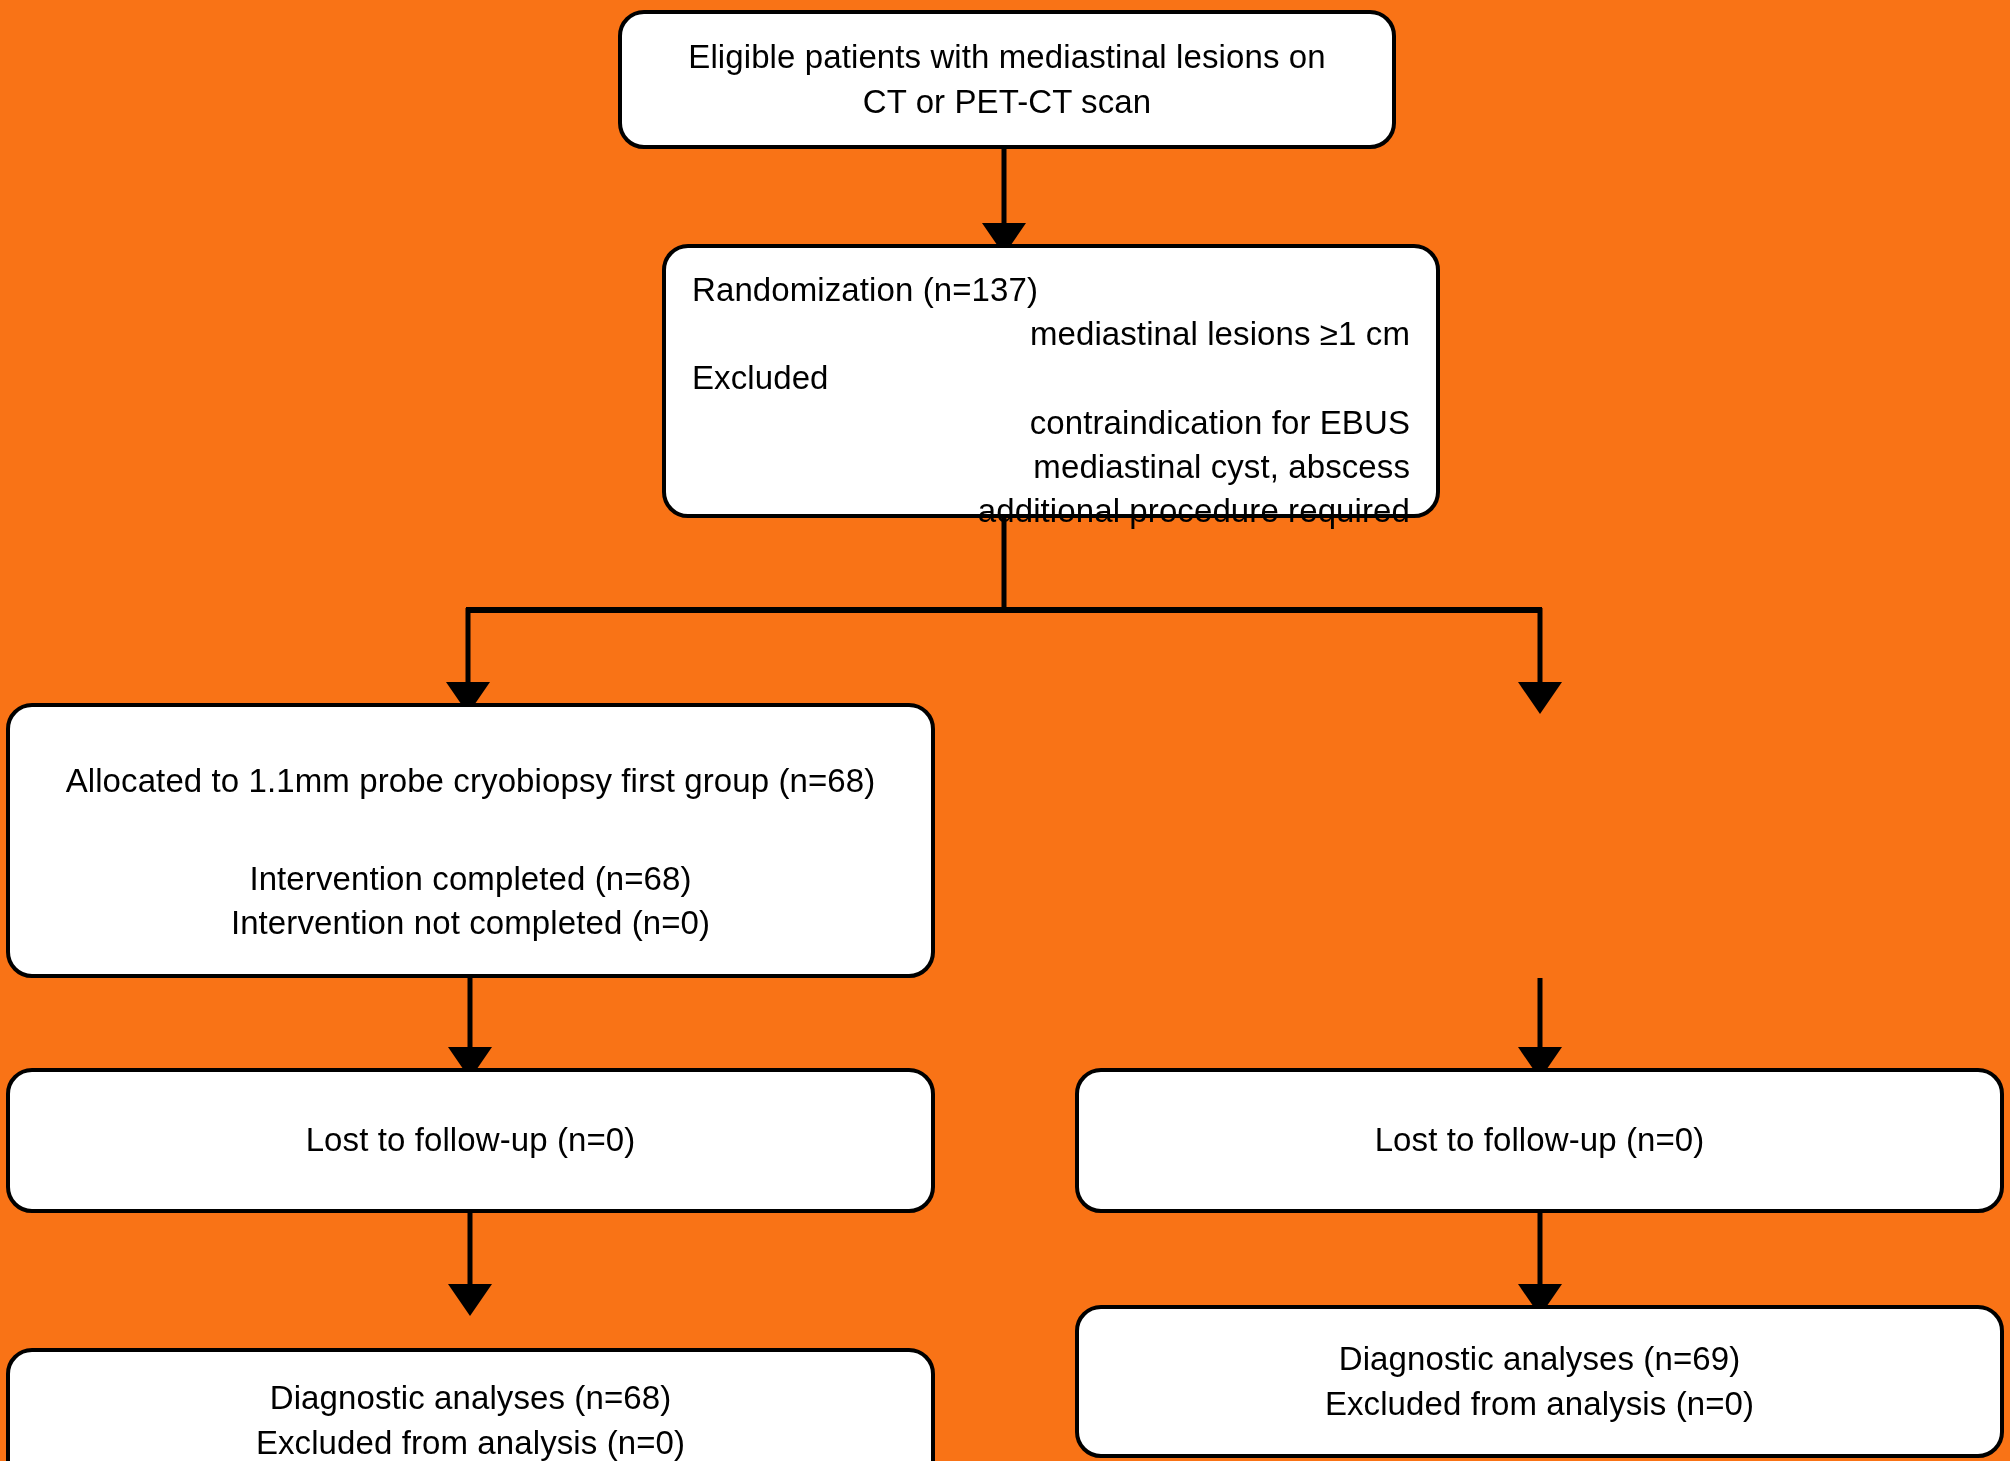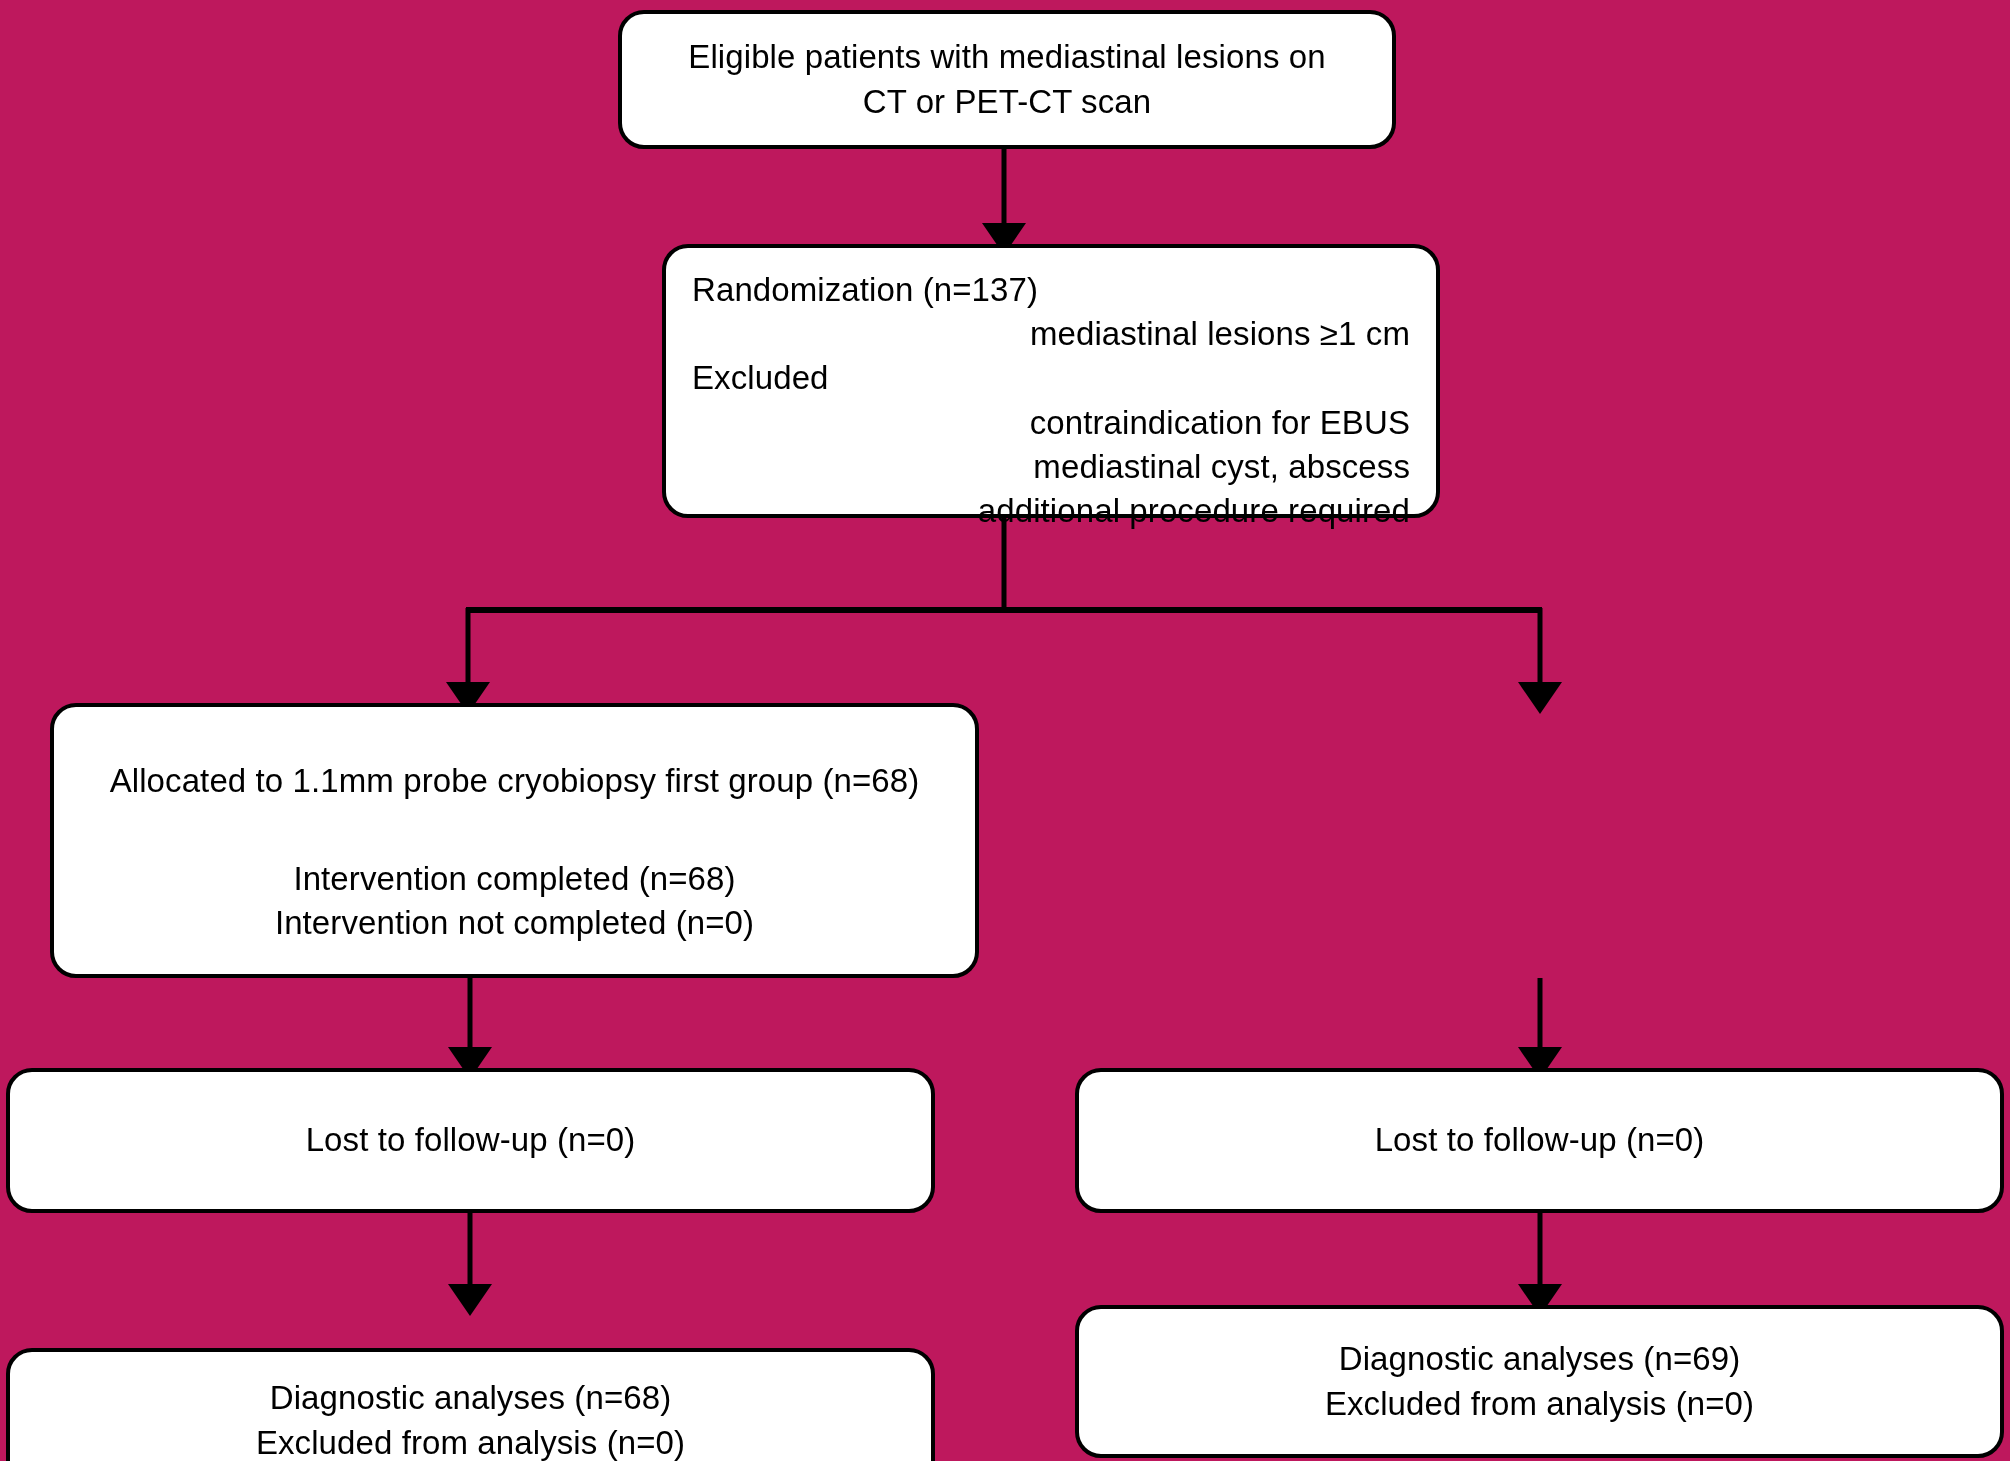--- a/index.html
+++ b/index.html
@@ -9,21 +9,21 @@
     background: #ffffff;
   }
   body {
     font-family: "Liberation Sans", sans-serif;
     color: #000000;
   }
   #diagram {
     position: relative;
     width: 2010px;
     height: 1461px;
-    background: #be185d;
+    background: #f97316;
     overflow: hidden;
   }
   #edges {
     position: absolute;
     left: 0;
     top: 0;
     width: 2010px;
     height: 1461px;
     pointer-events: none;
   }
@@ -72,21 +72,20 @@
     padding-left: 54px;
   }
   
   #node-alloc-left {
     left: 6px;
     top: 703px;
     width: 929px;
     height: 275px;
     justify-content: flex-start;
     padding-top: 52px;
-    margin-left: 44px;
   }
   #node-alloc-right {
     left: 1075px;
     top: 703px;
     width: 929px;
     height: 275px;
     justify-content: flex-start;
     padding-top: 52px;
   }
   .alloc-gap {

